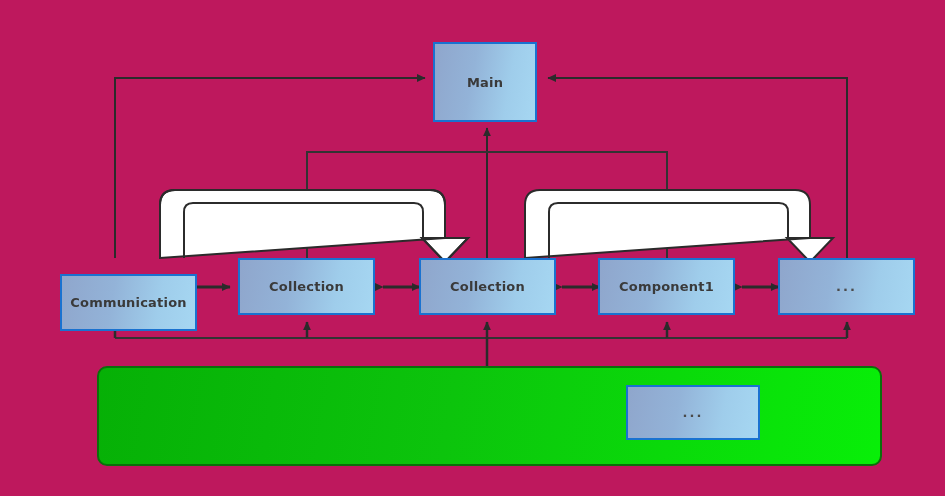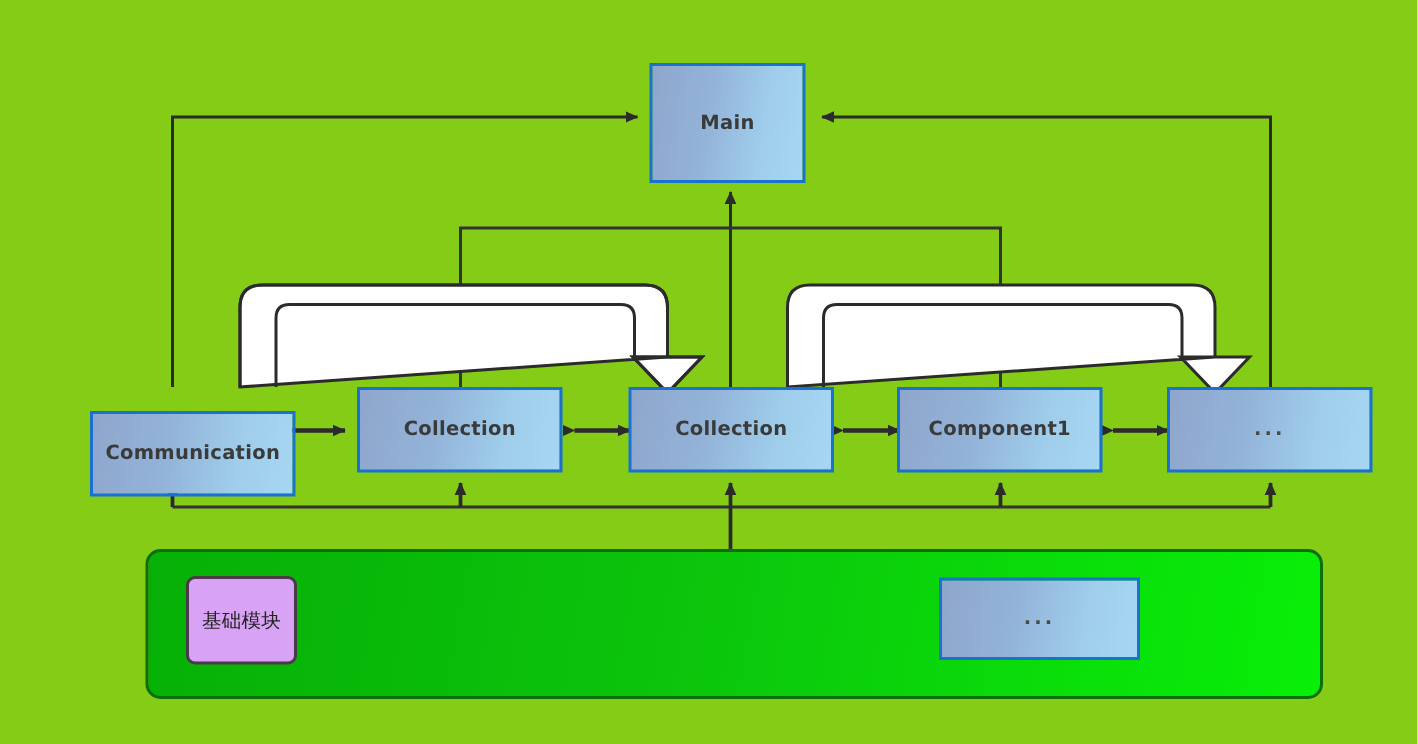--- a/index.html
+++ b/index.html
@@ -7,21 +7,21 @@
     padding: 0;
     background: #ffffff;
   }
   body {
     font-family: "DejaVu Sans", "Liberation Sans", sans-serif;
   }
   #canvas {
     position: relative;
     width: 945px;
     height: 496px;
-    background: #84cc16;
+    background: #be185d;
     overflow: hidden;
   }
   #wires {
     position: absolute;
     left: 0;
     top: 0;
     width: 945px;
     height: 496px;
   }
   .node {
@@ -185,23 +185,20 @@
     <span>Component1</span>
   </div>
 
   <div class="node blue-node" style="left:778px; top:258px; width:137px; height:57px;">
     <span class="ellipsis-label">...</span>
   </div>
 
   <div class="green-panel" style="left:97px; top:366px; width:785px; height:100px;">
   </div>
 
-  <div class="node purple-node" style="left:124px; top:384px; width:74px; height:59px;">
-    <span>基础模块</span>
-  </div>
 
 
 
   <div class="node blue-node" style="left:626px; top:385px; width:134px; height:55px;">
     <span class="ellipsis-label">...</span>
   </div>
 
 </div>
 
 </body></html>

